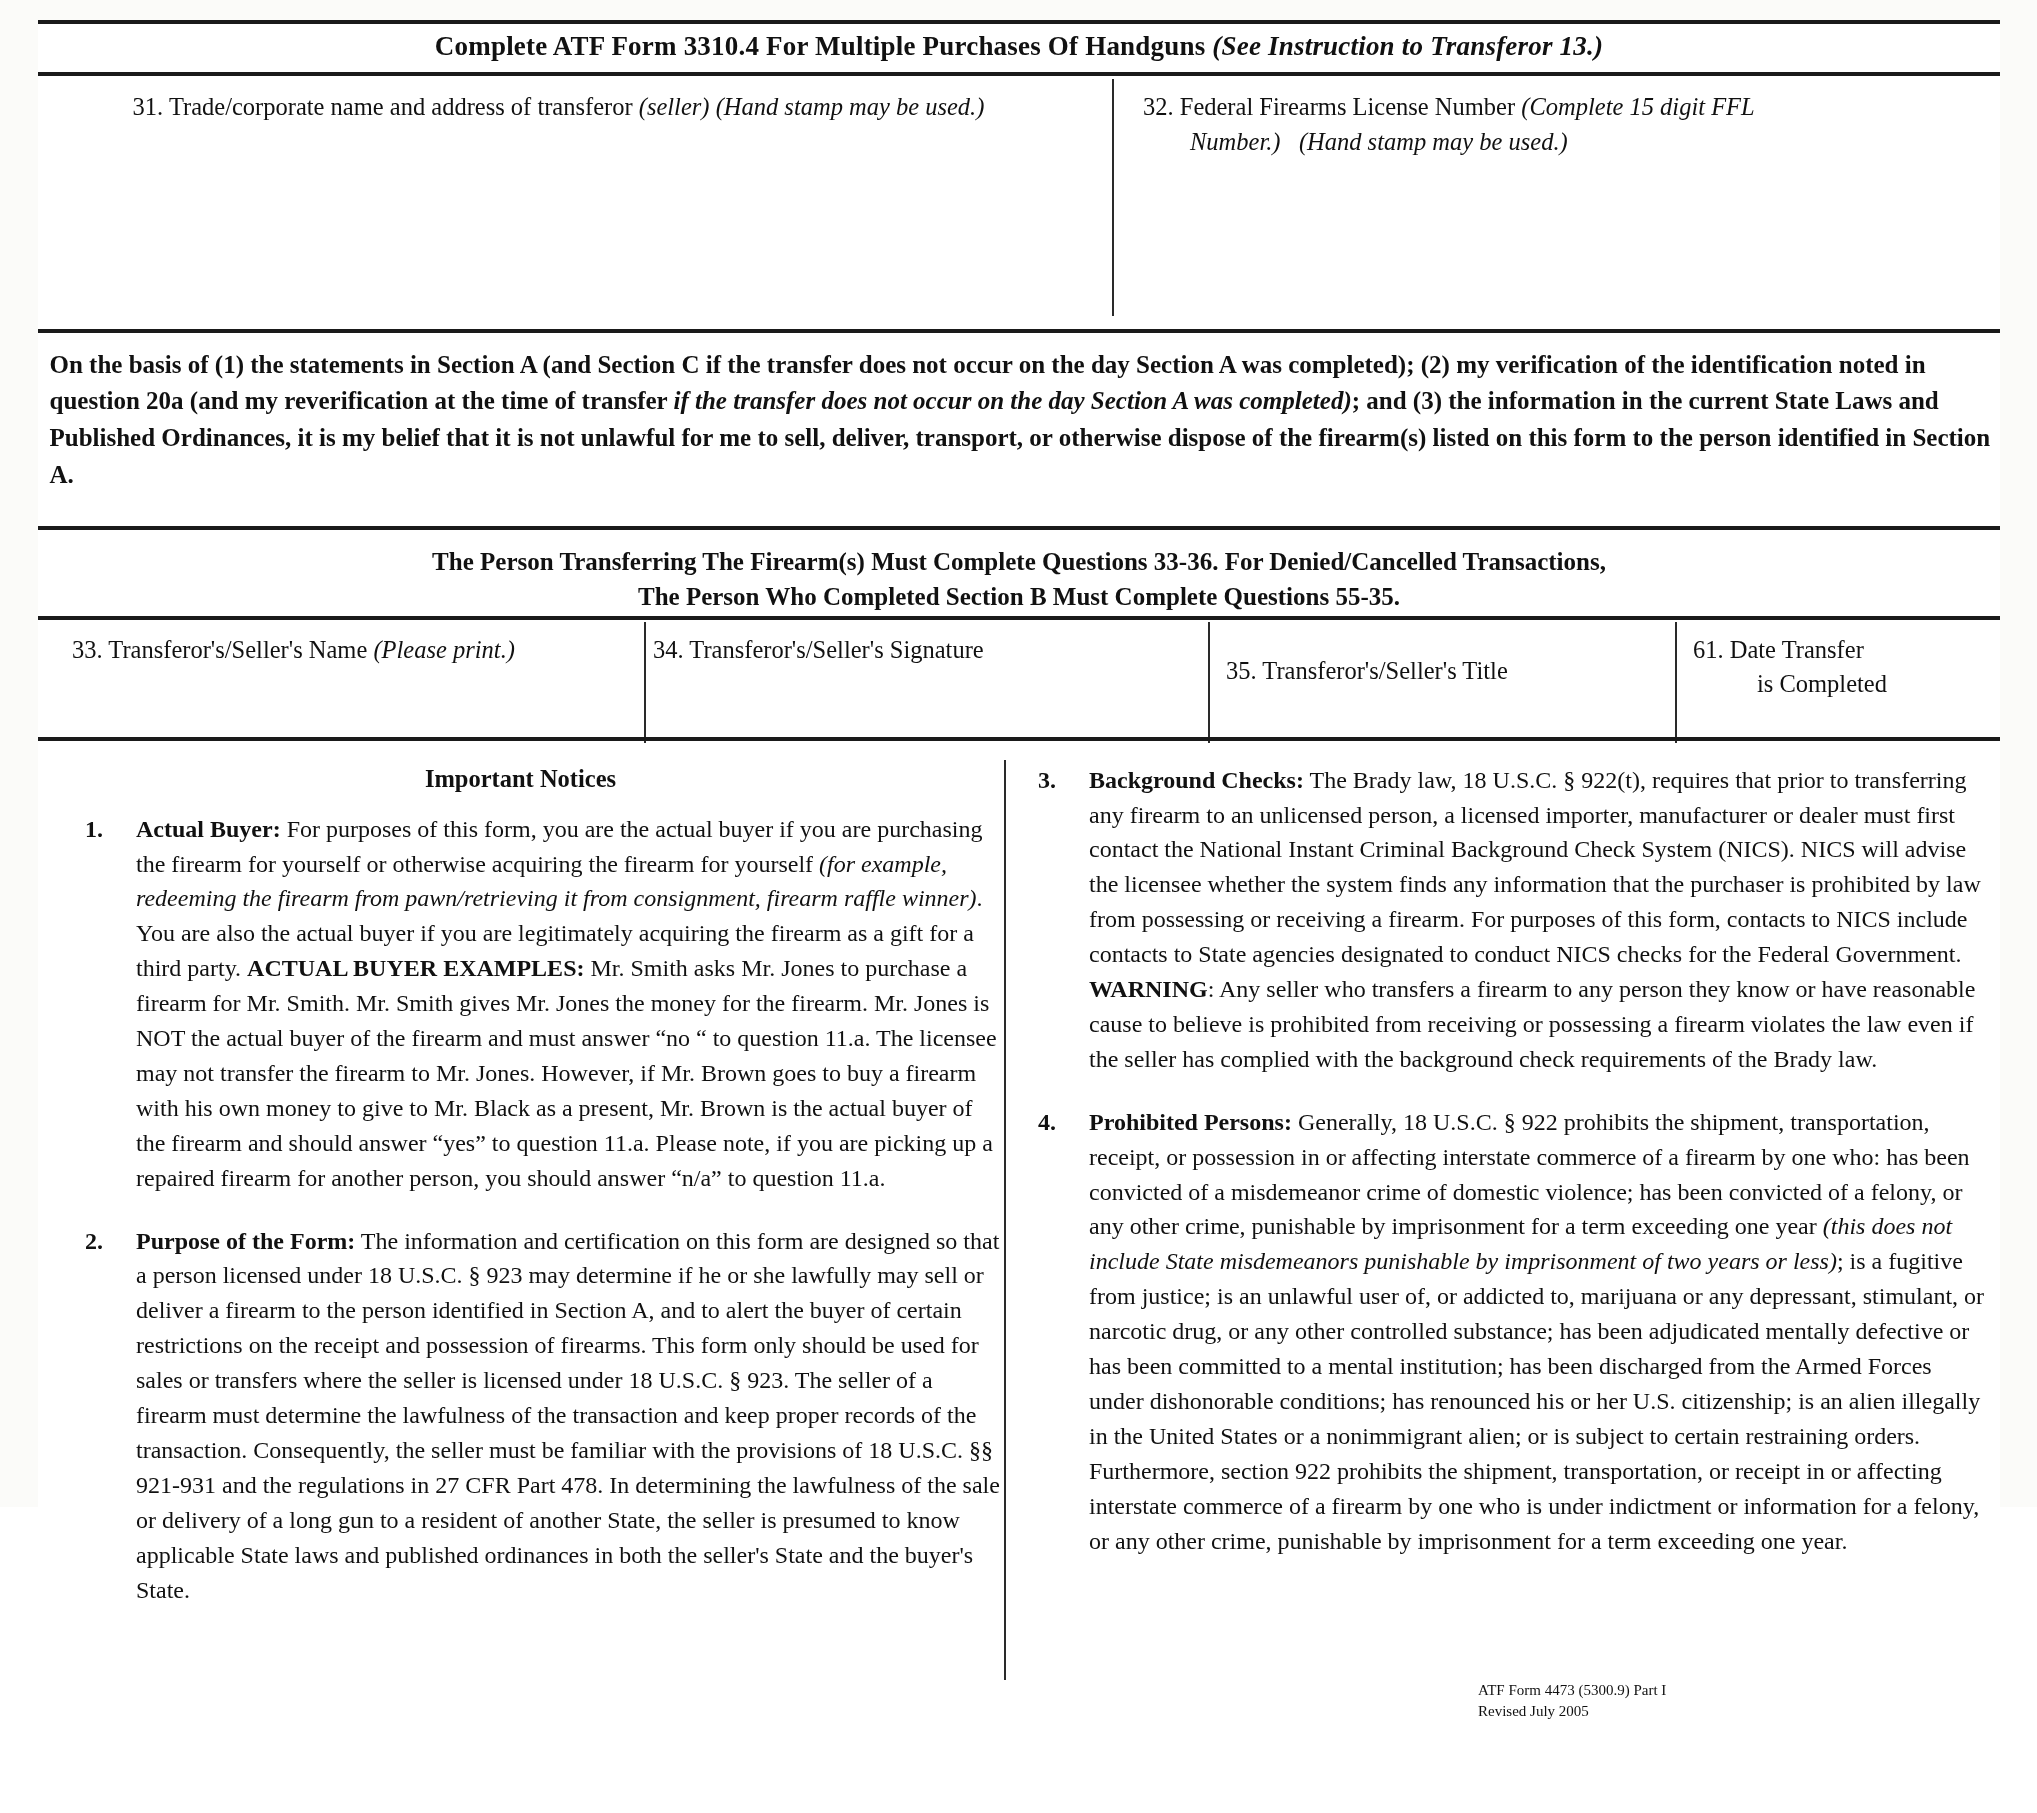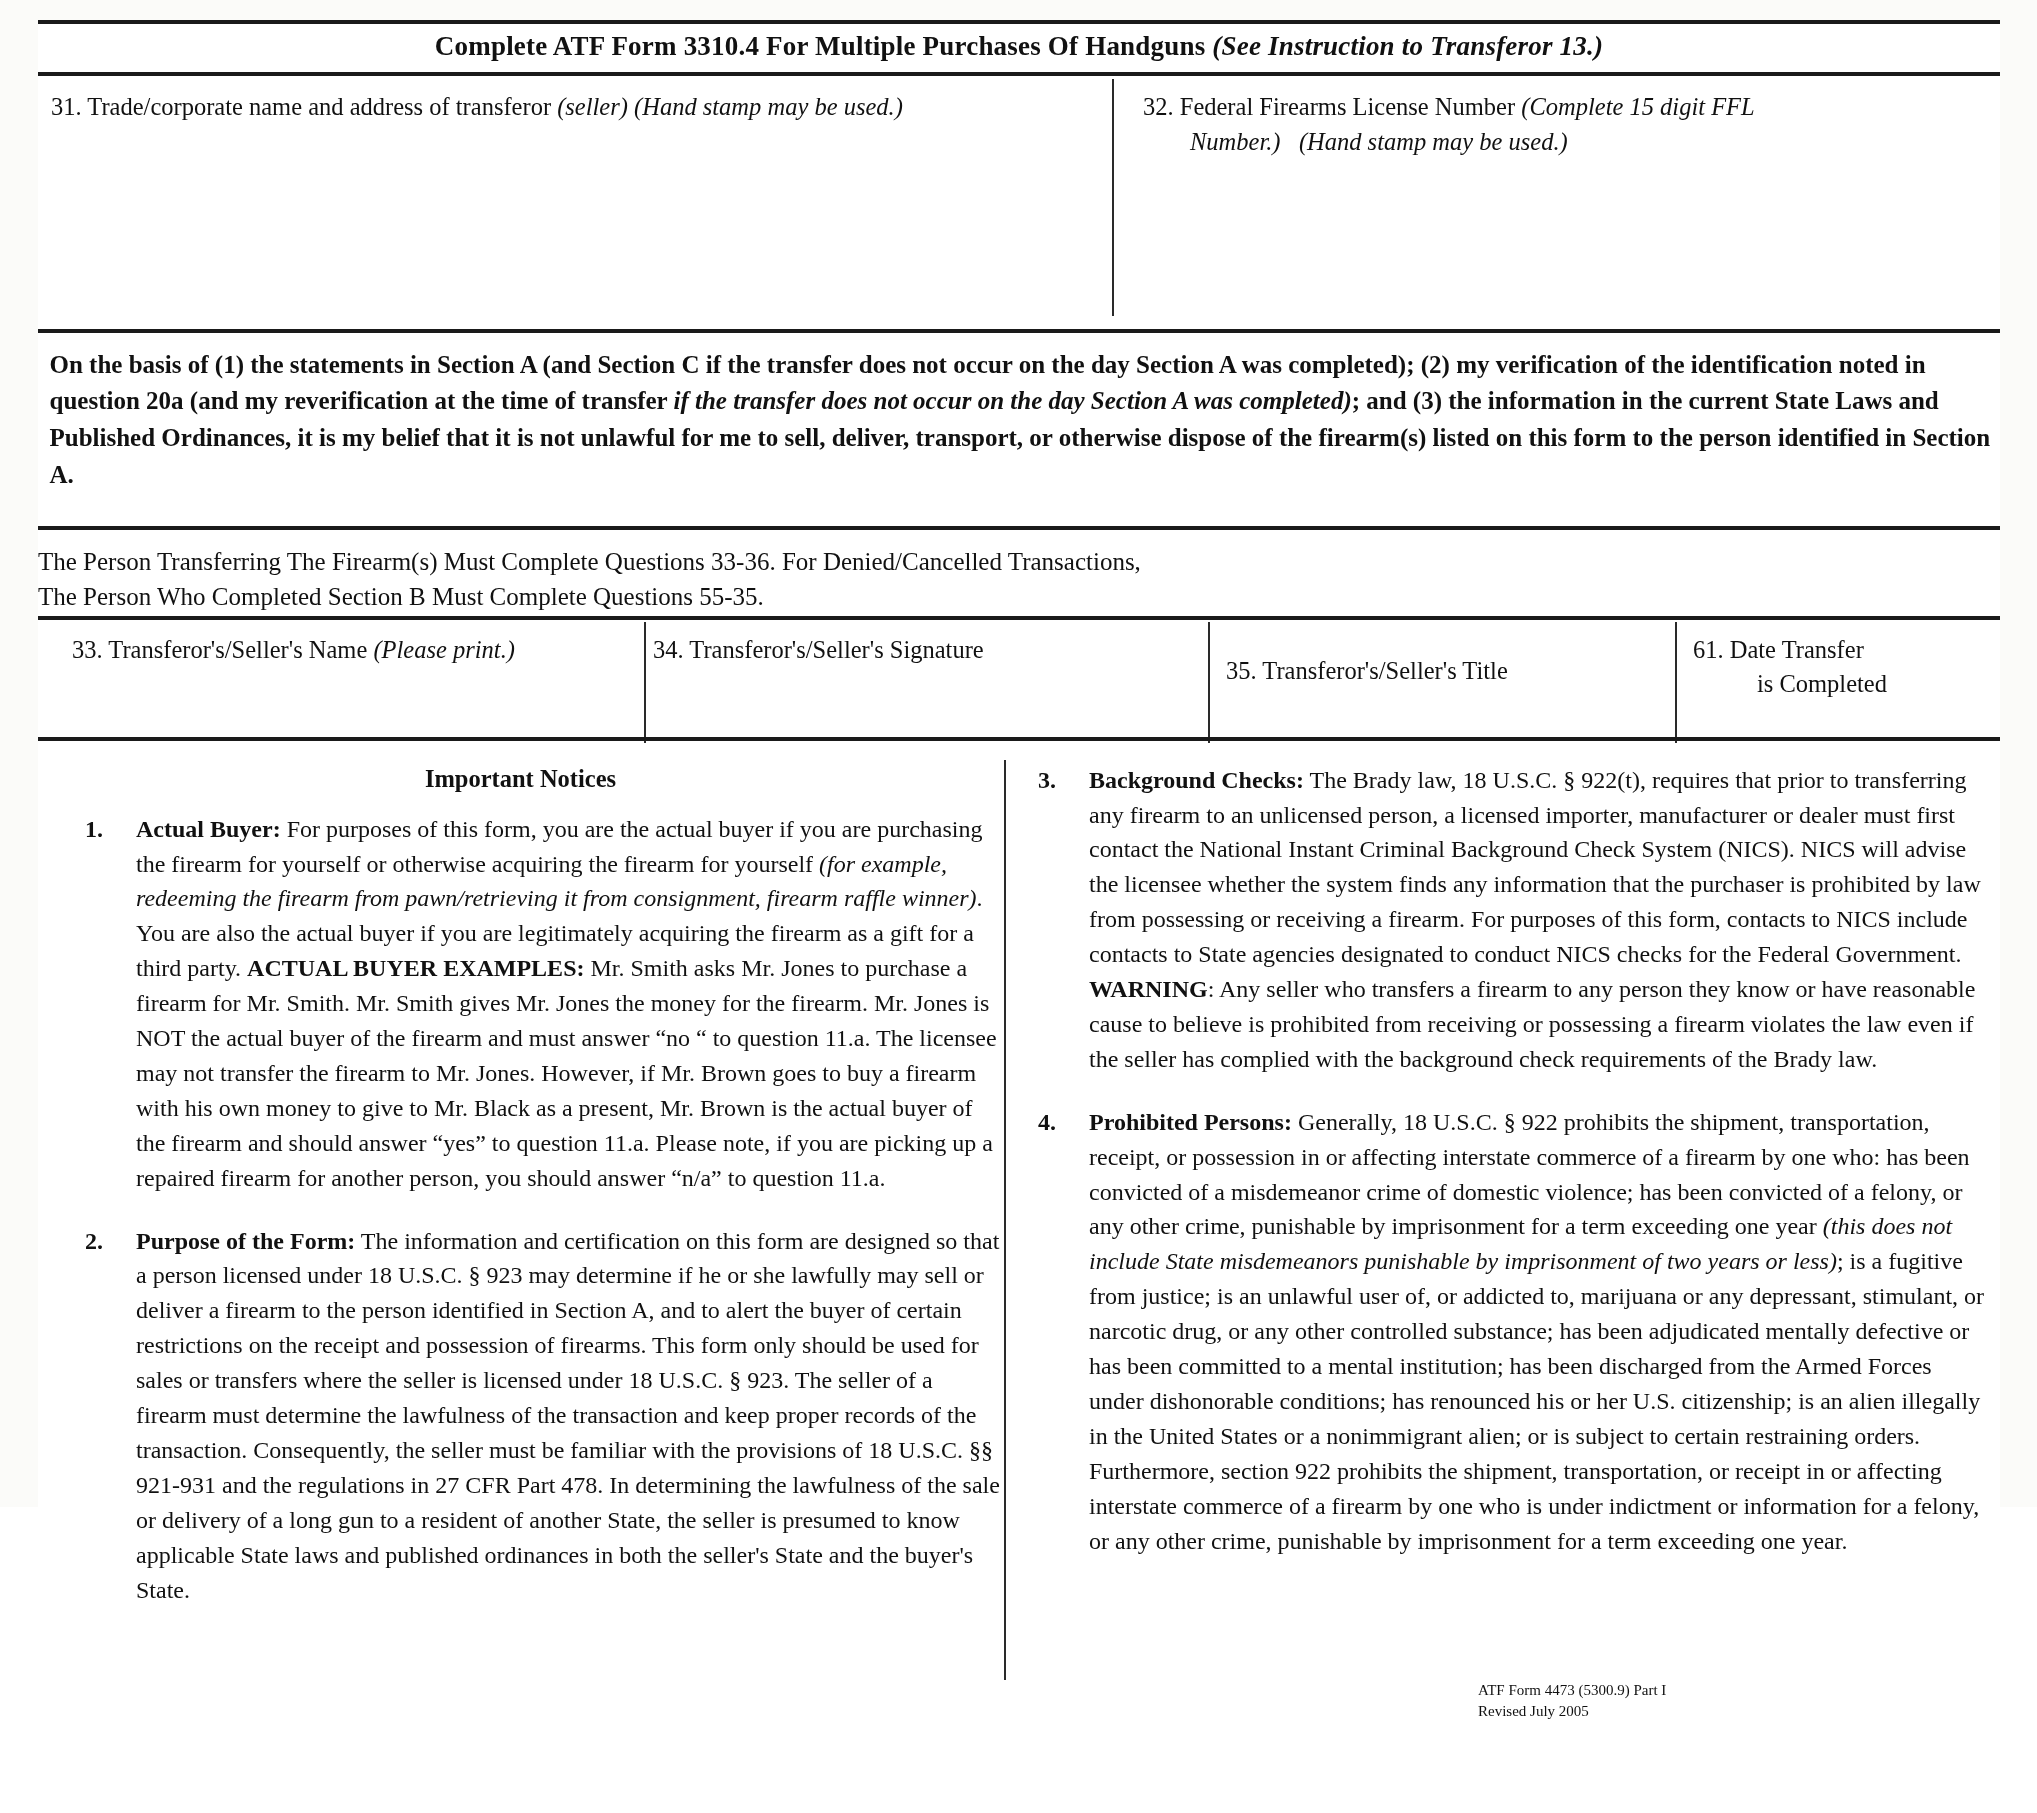--- a/index.html
+++ b/index.html
@@ -68,20 +68,21 @@
   }
   .box3132 .cell-label {
     position: absolute;
     font-size: 24.5px;
     line-height: 1.42;
   }
   .lbl31 {
     left: 13px;
     top: 11.5px;
     width: 1015px;
+    text-align: center;
   }
   .lbl32 {
     left: 1105px;
     top: 11.5px;
     width: 835px;
   }
   .ital {
     font-style: italic;
   }
   .hang {
@@ -101,23 +102,23 @@
     line-height: 1.47;
     text-align: left;
   }
 
   
   .transfer-head {
     position: absolute;
     left: 0;
     top: 524px;
     width: 1962px;
-    text-align: left;
+    text-align: center;
     font-size: 25px;
-    font-weight: normal;
+    font-weight: bold;
     line-height: 1.42;
   }
 
   
   .box3336 {
     position: absolute;
     left: 0;
     top: 602px;
     width: 1962px;
     height: 124px;

